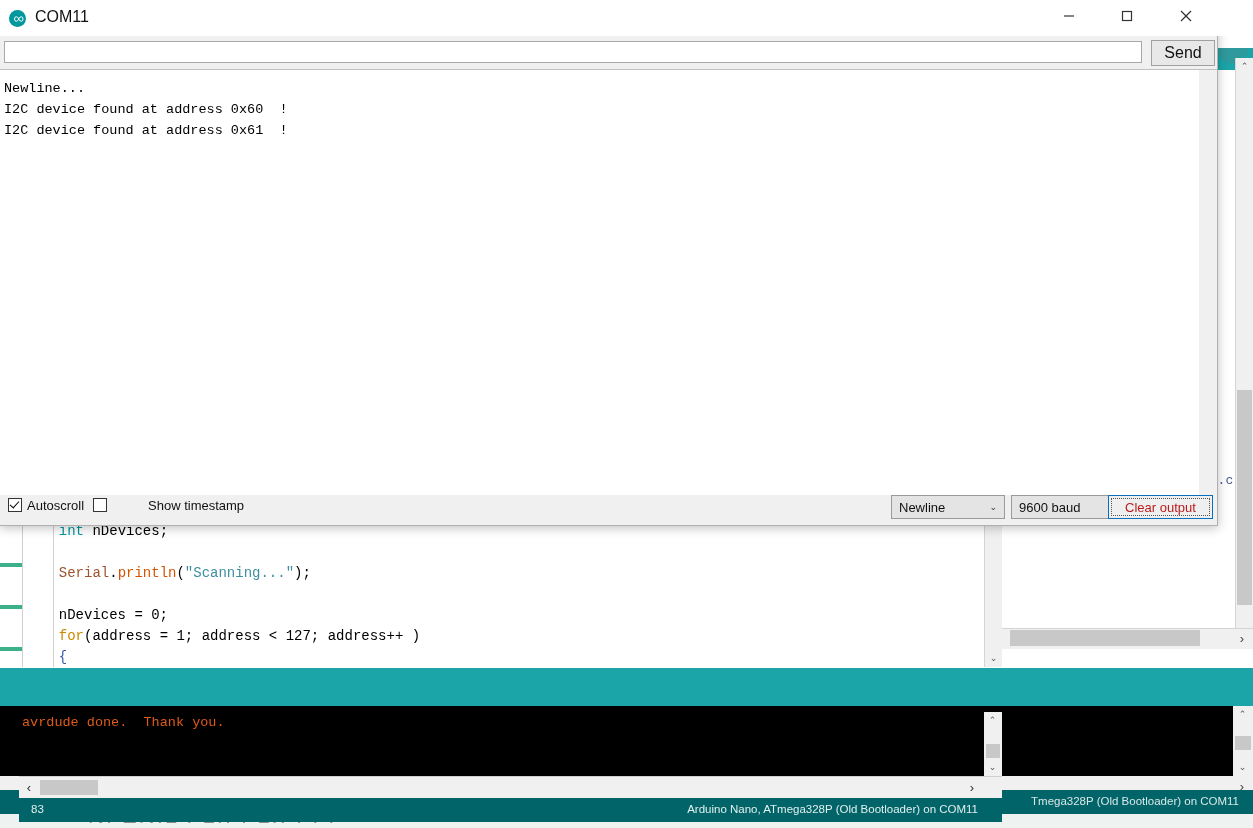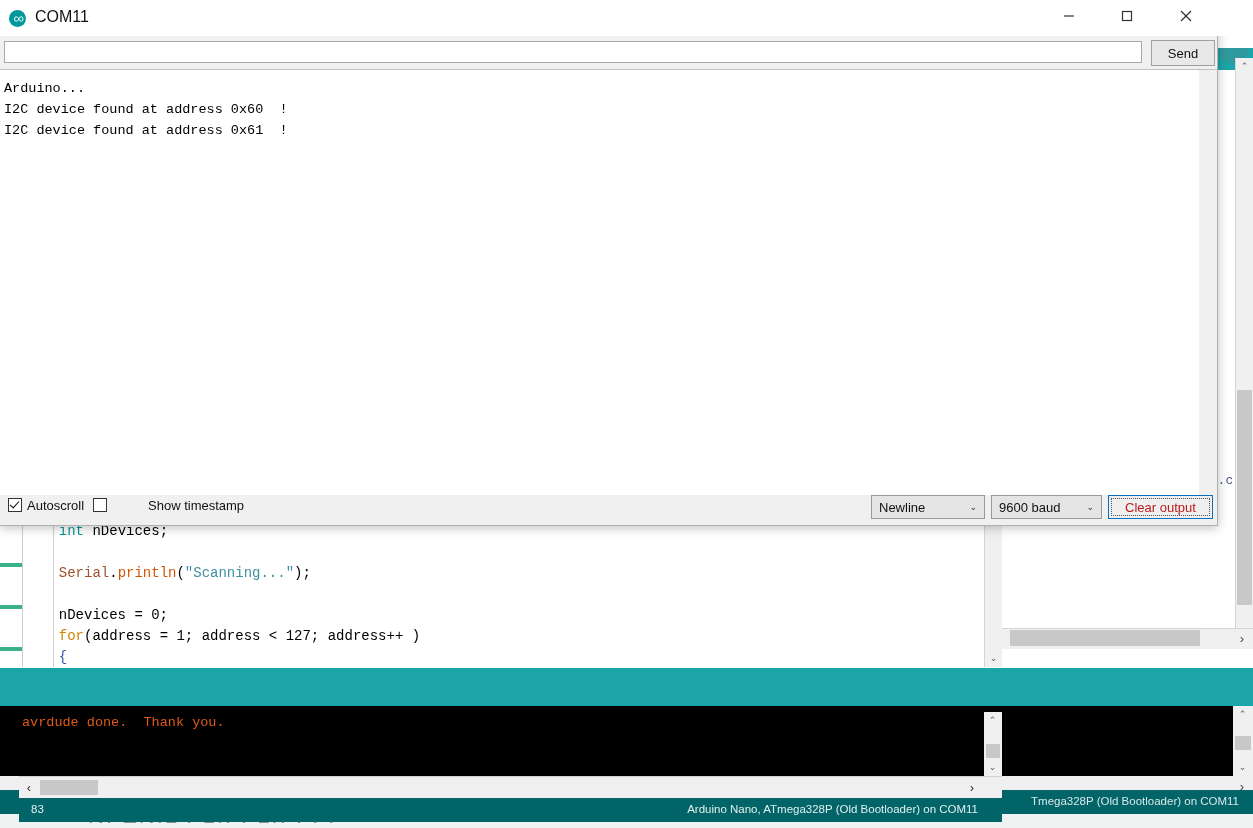--- a/index.html
+++ b/index.html
@@ -150,21 +150,21 @@
   }
   .sm-input {
     position: absolute; left: 4px; top: 5px; width: 1138px; height: 22px;
     background: #ffffff; border: 1px solid #a8a8a8;
     font-size: 13px; padding: 0 4px; box-sizing: border-box;
     font-family: "Liberation Sans", sans-serif; color: #000;
   }
   .sm-send {
     position: absolute; left: 1151px; top: 4px; width: 62px; height: 24px;
     background: #e8e8e8; border: 1px solid #a0a0a0;
-    font-size: 13px; color: #111; cursor: default;
+    font-size: 16px; color: #111; cursor: default;
     display: flex; align-items: center; justify-content: center;
     font-family: "Liberation Sans", sans-serif;
   }
 
   .sm-output {
     position: absolute; left: 0; top: 69px; width: 1217px; height: 426px;
     background: #ffffff; border-top: 1px solid #c0c0c0;
     overflow: hidden;
   }
   .sm-outtext {
@@ -197,20 +197,21 @@
     left: 3px; top: 0px; width: 4px; height: 8px;
     border: solid #000; border-width: 0 1.6px 1.6px 0;
     transform: rotate(42deg);
   }
   .sm-select {
     position: absolute; top: 0px; height: 24px;
     background: #e4e4e4; border: 1px solid #9a9a9a;
     font-size: 13px; color: #111;
     display: flex; align-items: center; padding-left: 7px;
     box-sizing: border-box;
+    margin-left: 20px;
   }
   .sm-select .chev {
     position: absolute; right: 7px; top: 50%; transform: translateY(-50%);
     color: #333; font-size: 9px;
   }
   .sm-clear {
     position: absolute; left: 1108px; top: 0px; width: 105px; height: 24px;
     background: #efefef; border: 1px solid #0a6ebd;
     box-sizing: border-box;
     display: flex; align-items: center; justify-content: center;
@@ -401,21 +402,21 @@
         </svg>
       </div>
     </div>
 
     <div class="sm-inputrow">
       <input class="sm-input" type="text" value="" style="">
       <div class="sm-send">Send</div>
     </div>
 
     <div class="sm-output">
-      <div class="sm-outtext" id="serial-output"><div>Arduino...</div><div>I2C device found at address 0x60  !</div><div>I2C device found at address 0x61  !</div></div>
+      <div class="sm-outtext" id="serial-output"><div>Newline...</div><div>I2C device found at address 0x60  !</div><div>I2C device found at address 0x61  !</div></div>
       <div class="sm-out-scroll"></div>
     </div>
 
     <div class="sm-bottombar">
 
       <div class="sm-check" style="left:8px;">
         <span class="cbox checked"></span>
         <span>Autoscroll</span>
       </div>
 

